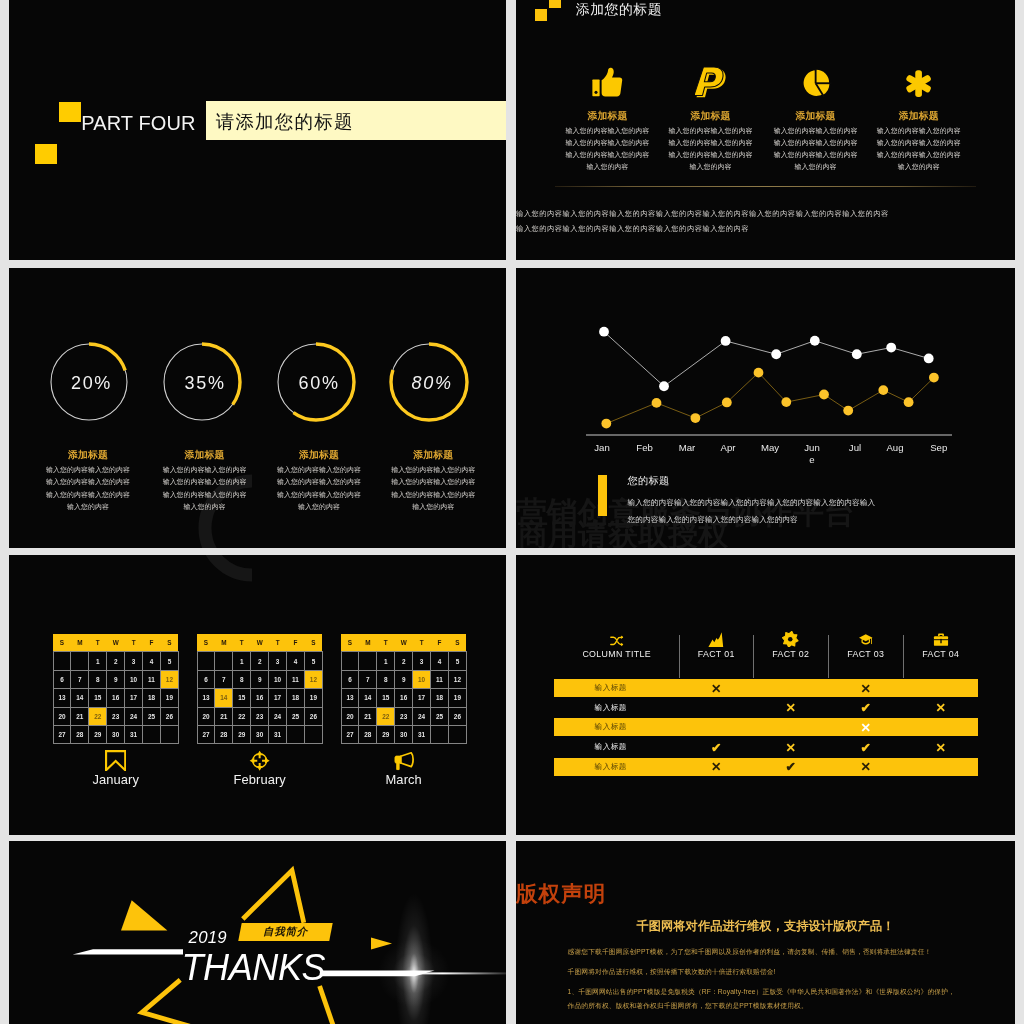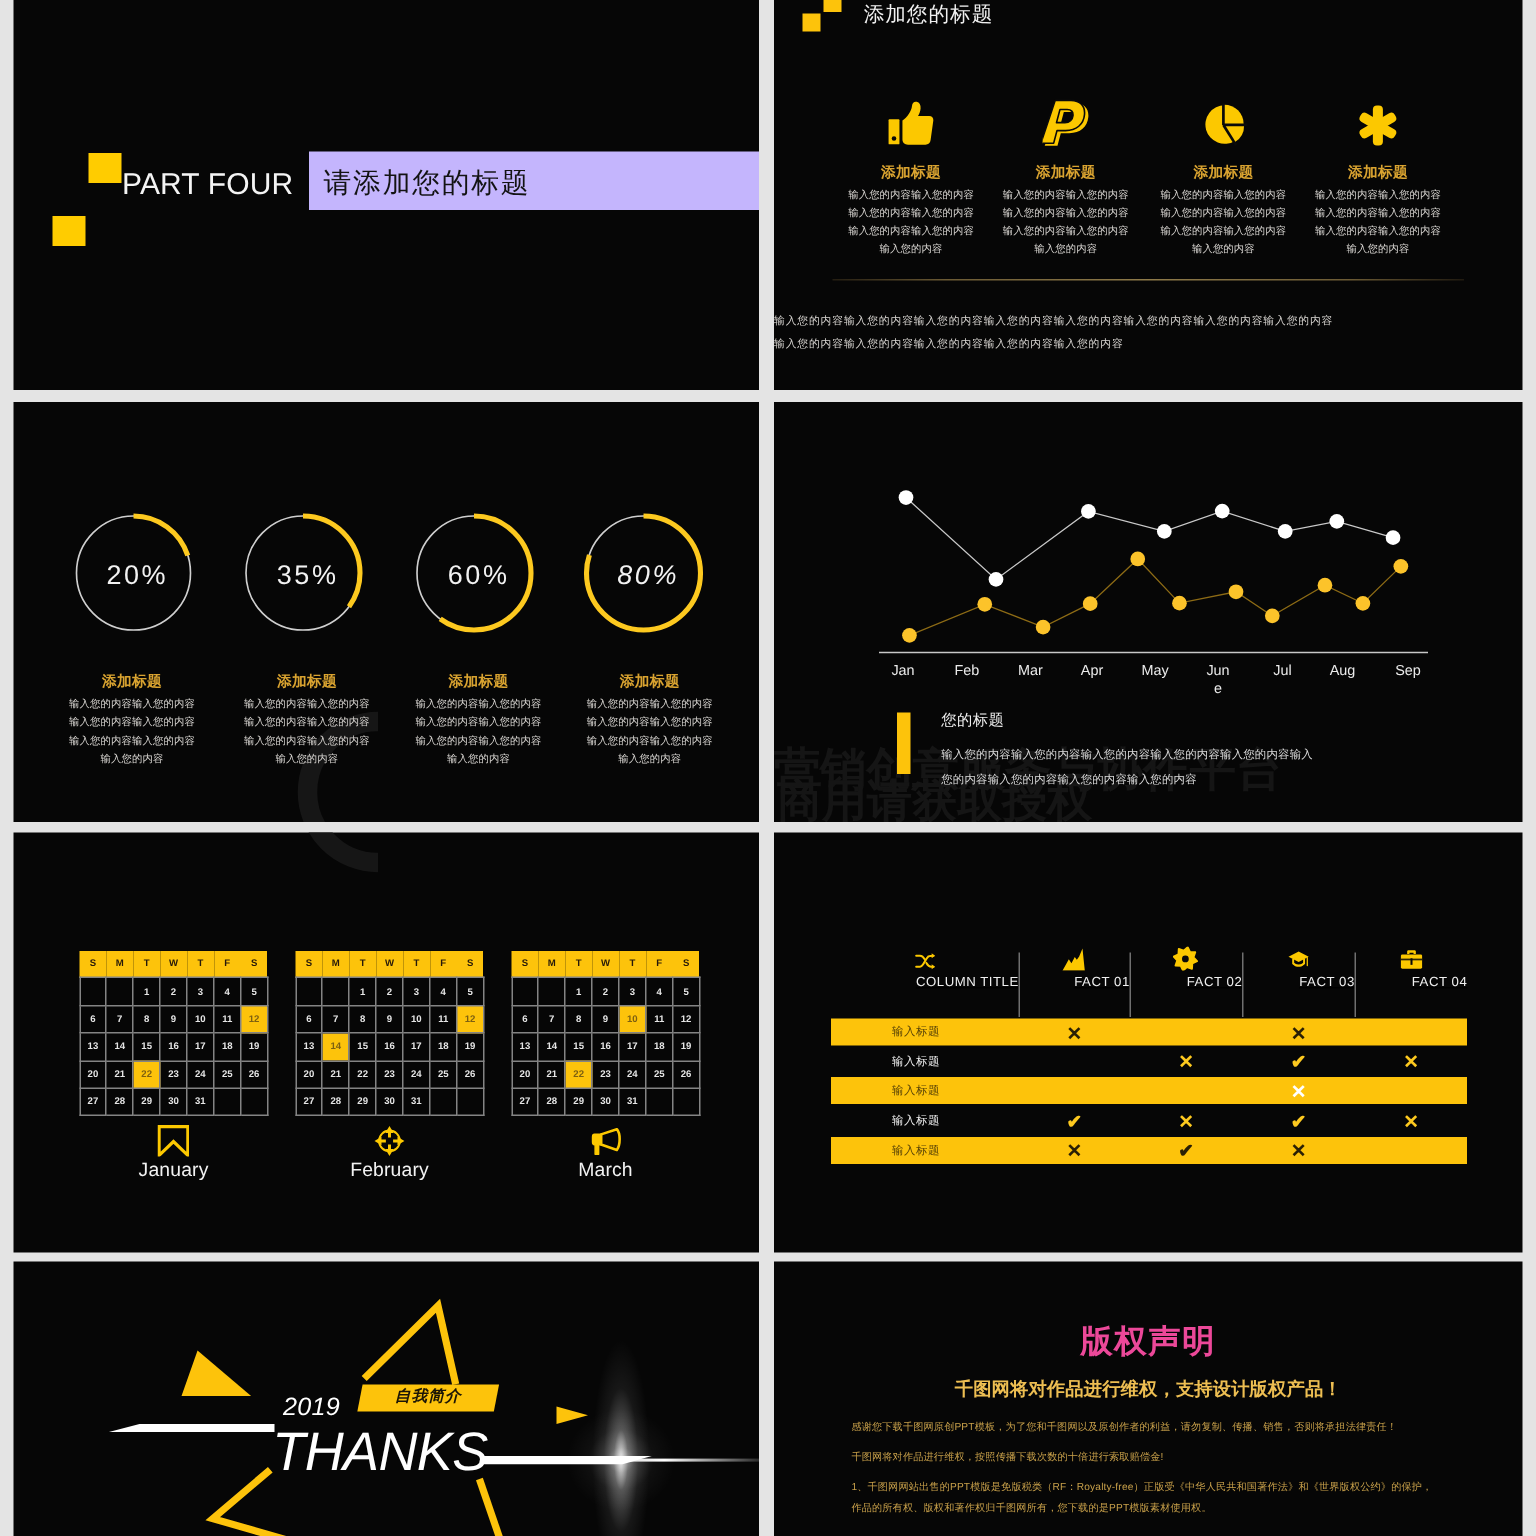--- a/index.html
+++ b/index.html
@@ -19,21 +19,21 @@
   #s8{left:516px;top:841px;width:499px;height:280px;}
 
   
   .hdr{position:absolute;}
   .sq{position:absolute;background:#ffcc00;}
 
   
   #s1 .sq-a{left:49.9px;top:121.7px;width:22.3px;height:20.2px;}
   #s1 .sq-b{left:26.3px;top:143.5px;width:22px;height:20.2px;}
   #s1 .partlbl{position:absolute;left:72.3px;top:131.6px;color:#f4f4f4;font-size:20px;letter-spacing:.1px;white-space:nowrap;}
-  #s1 .banner{position:absolute;left:196.7px;top:120.7px;width:300.3px;height:39px;background:#c4b5fd;}
+  #s1 .banner{position:absolute;left:196.7px;top:120.7px;width:300.3px;height:39px;background:#fef9c3;}
   #s1 .banner span{position:absolute;left:10px;top:8px;color:#131313;font-size:18.5px;letter-spacing:1.2px;}
 
   
   .hd-sqa{position:absolute;left:22.8px;top:0px;width:12.5px;height:11.6px;background:#fdc30b;}
   .hd-sqb{position:absolute;left:8.7px;top:13.1px;width:12.5px;height:12.2px;background:#fdc30b;}
   .hd-txt{position:absolute;left:49.7px;top:5.3px;color:#f0f0f0;font-size:13.8px;white-space:nowrap;letter-spacing:.6px;}
 
   
   #s2 .col{position:absolute;top:77px;width:110px;text-align:center;}
   #s2 .ico{height:40.5px;display:flex;align-items:flex-end;justify-content:center;}
@@ -63,39 +63,39 @@
   #s5 table{border-collapse:collapse;width:126.4px;table-layout:fixed;}
   #s5 th{background:#fdc30b;color:#26190a;font-size:6.4px;font-weight:bold;height:17.9px;padding:0;text-align:center;}
   #s5 td{border:0.8px solid #848484;color:#e6e6e6;font-size:6.4px;font-weight:bold;height:17.4px;padding:0;text-align:center;}
   #s5 td.hl{background:#fdc30b;color:#7d6011;}
   #s5 .mrow{position:absolute;top:194.6px;width:126.4px;text-align:center;}
   #s5 .micon{height:21.4px;display:flex;align-items:center;justify-content:center;}
   #s5 .mname{color:#f2f2f2;font-size:12.9px;line-height:17px;letter-spacing:.1px;}
 
   
   #s6 .thead{position:absolute;left:38.2px;top:78.6px;width:424px;height:36px;}
-  #s6 .th{position:absolute;top:0;height:36px;text-align:right;text-decoration:underline;}
+  #s6 .th{position:absolute;top:0;height:36px;text-align:center;text-decoration:underline;}
   #s6 .th .ic{height:13.7px;display:flex;align-items:flex-end;justify-content:center;}
   #s6 .th .lb{color:#f0f0f0;font-size:8.8px;letter-spacing:.35px;line-height:15px;white-space:nowrap;}
   #s6 .vsep{position:absolute;top:80.1px;width:0.9px;height:43.2px;background:#6f6f6f;}
   #s6 .trow{position:absolute;left:38.2px;width:423.8px;height:18px;}
   #s6 .trow .rl{position:absolute;left:26.5px;top:0;height:18px;line-height:18px;width:60px;text-align:center;color:#f0f0f0;font-size:7.6px;letter-spacing:.45px;}
   #s6 .trow.hl{background:#fdc30b;}
   #s6 .trow.hl .rl{color:#574207;}
   #s6 .mk{position:absolute;top:0;height:18px;display:flex;align-items:center;justify-content:center;font-size:12.5px;font-weight:bold;}
 
   
   #s7 .year{position:absolute;left:179.6px;top:88.5px;color:#fff;font-size:16.8px;font-style:italic;letter-spacing:.2px;line-height:1;}
   #s7 .thanks{position:absolute;left:172.5px;top:108.5px;color:#fff;font-size:36px;font-style:italic;letter-spacing:-0.4px;line-height:1;}
   #s7 .badge{position:absolute;left:231.2px;top:82.2px;width:91px;height:17.7px;background:#fdc30b;
       transform:skewX(-11deg);}
   #s7 .badge span{display:block;transform:skewX(11deg);color:#1b1506;font-size:10.4px;font-weight:bold;font-style:italic;text-align:center;line-height:17.7px;letter-spacing:.8px;}
 
   
-  #s8 .t8{position:absolute;left:0;top:41px;width:100%;text-align:center;color:#ec4899;font-size:21.5px;font-weight:bold;letter-spacing:1.1px;line-height:24px;}
+  #s8 .t8{position:absolute;left:0;top:41px;width:100%;text-align:left;color:#c2410c;font-size:21.5px;font-weight:bold;letter-spacing:1.1px;line-height:24px;}
   #s8 .st8{position:absolute;left:0;top:76.5px;width:100%;text-align:center;color:#edbe52;font-size:12.2px;font-weight:bold;letter-spacing:.1px;line-height:16px;}
   #s8 .p8{position:absolute;color:#c8a04a;font-size:6.75px;line-height:10px;letter-spacing:.12px;white-space:nowrap;}
 
   
   .wm{position:absolute;left:0;top:0;width:100%;height:100%;overflow:hidden;pointer-events:none;z-index:0;}
   .wmtxt{position:absolute;white-space:nowrap;line-height:1;}
   .wmo{color:#151515;}
   .slide > *{position:relative;z-index:1;}
   .slide > .wm{z-index:0;}
 </style>

